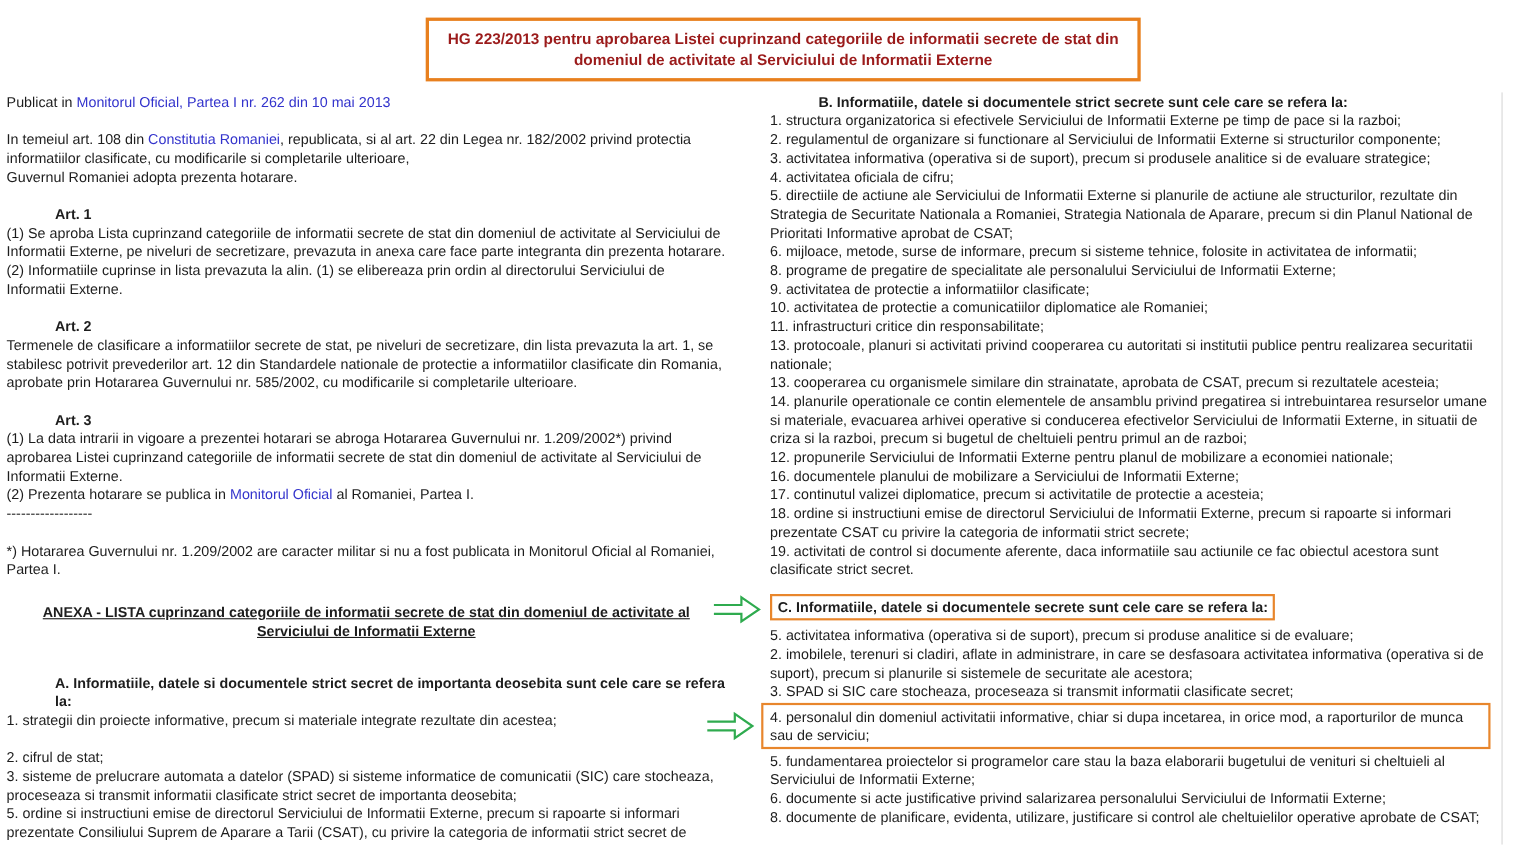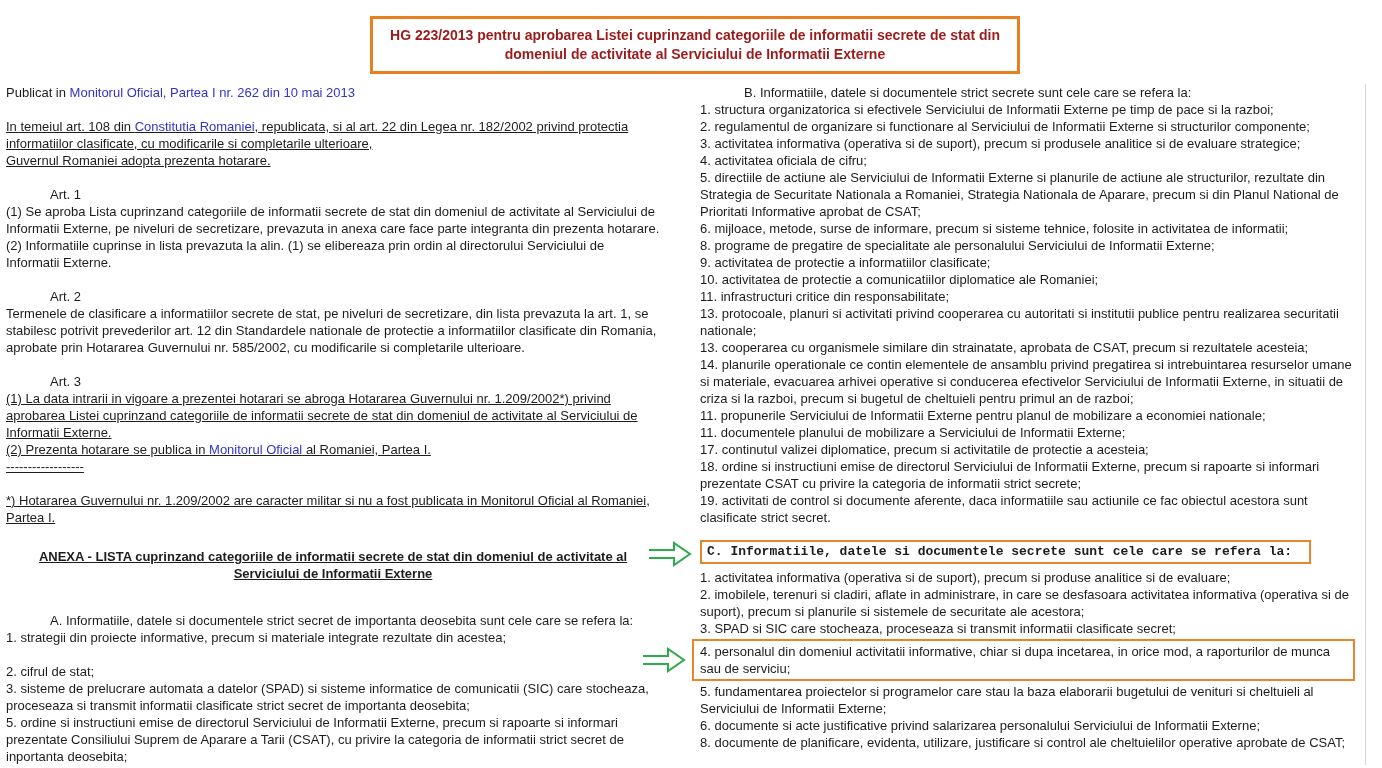--- a/index.html
+++ b/index.html
@@ -1,38 +1,38 @@
 <!DOCTYPE html>
 <html style="--title-text: #9b1b1b; --title-border: #e8801e; --highlight-border: #e8862c; --arrow-green: #2fab4f; --link-blue: #3333cc;"><head>
 <meta charset="utf-8">
 <style>
   html,body{margin:0;padding:0;background:#ffffff;}
   body{font-family:"Liberation Sans", sans-serif;font-size:13px;line-height:17px;color:#1d1d1d;}
   .page{position:relative;width:1382px;height:768px;background:#fff;overflow:hidden;}
 
-  .title-box{position:absolute;left:370px;top:16px;width:620px;
+  .title-box{position:absolute;left:387px;top:16px;width:620px;
     border:3px solid var(--title-border);padding:7px 12px;text-align:center;
     font-weight:bold;font-size:14px;line-height:19px;color:var(--title-text);}
 
   .columns{position:absolute;top:84px;left:6px;display:flex;}
   .col-left{width:654px;}
   .gutter{width:40px;flex:none;}
   .col-right{width:666px;box-sizing:border-box;padding-right:10px;
     border-right:1px solid #d8d8d8;min-height:676px;}
 
   .para{margin:0 0 17px 0;}
-  .tight{margin:0;text-decoration:underline;}
-  .bold{font-weight:normal;padding-left:44px;}
+  .tight{margin:0;}
+  .bold{font-weight:bold;padding-left:44px;}
   .lnk{color:var(--link-blue);text-decoration:none;cursor:pointer;}
   .anexa-heading{text-align:center;font-weight:bold;margin:22px 20px 30px 20px;text-decoration:underline;}
   .gap-top{margin-top:17px;}
 
   .c-row{position:relative;margin:14px 0 5px 0;}
   .c-box{display:inline-block;border:2px solid var(--highlight-border);
-    padding:1px 17px 2px 5px;font-weight:bold;font-family:Liberation Mono, monospace;}
+    padding:1px 4px 2px 5px;font-weight:bold;}
   .c-item{margin:0;}
   .boxed-item{position:relative;border:2px solid var(--highlight-border);
     padding:2px 6px;margin:2px 0 2px -8px;}
   .arrow-abs{position:absolute;left:-52px;top:1px;width:44px;height:26px;}
   .boxed-item .arrow-abs{left:-52px;top:6px;}
 </style>
 </head>
 <body>
 
 <div class="page">
@@ -108,39 +108,39 @@
             <div>4. activitatea oficiala de cifru;</div>
             <div>5. directiile de actiune ale Serviciului de Informatii Externe si planurile de actiune ale structurilor, rezultate din Strategia de Securitate Nationala a Romaniei, Strategia Nationala de Aparare, precum si din Planul National de Prioritati Informative aprobat de CSAT;</div>
             <div>6. mijloace, metode, surse de informare, precum si sisteme tehnice, folosite in activitatea de informatii;</div>
             <div>8. programe de pregatire de specialitate ale personalului Serviciului de Informatii Externe;</div>
             <div>9. activitatea de protectie a informatiilor clasificate;</div>
             <div>10. activitatea de protectie a comunicatiilor diplomatice ale Romaniei;</div>
             <div>11. infrastructuri critice din responsabilitate;</div>
             <div>13. protocoale, planuri si activitati privind cooperarea cu autoritati si institutii publice pentru realizarea securitatii nationale;</div>
             <div>13. cooperarea cu organismele similare din strainatate, aprobata de CSAT, precum si rezultatele acesteia;</div>
             <div>14. planurile operationale ce contin elementele de ansamblu privind pregatirea si intrebuintarea resurselor umane si materiale, evacuarea arhivei operative si conducerea efectivelor Serviciului de Informatii Externe, in situatii de criza si la razboi, precum si bugetul de cheltuieli pentru primul an de razboi;</div>
-            <div>11. propunerile Serviciului de Informatii Externe pentru planul de mobilizare a economiei nationale;</div>
-            <div>11. documentele planului de mobilizare a Serviciului de Informatii Externe;</div>
+            <div>12. propunerile Serviciului de Informatii Externe pentru planul de mobilizare a economiei nationale;</div>
+            <div>16. documentele planului de mobilizare a Serviciului de Informatii Externe;</div>
             <div>17. continutul valizei diplomatice, precum si activitatile de protectie a acesteia;</div>
             <div>18. ordine si instructiuni emise de directorul Serviciului de Informatii Externe, precum si rapoarte si informari prezentate CSAT cu privire la categoria de informatii strict secrete;</div>
             <div>19. activitati de control si documente aferente, daca informatiile sau actiunile ce fac obiectul acestora sunt clasificate strict secret.</div>
           </div>
       </div>
 
       <div>
         <div class="c-row">
           <span class="arrow-abs">
             <svg width="44" height="26" viewBox="0 0 44 26">
               <path d="M1 9 H26 V2 L42 13 L26 24 V17 H1" fill="none" stroke="var(--arrow-green)" stroke-width="2"></path>
             </svg>
           </span>
           <span class="c-box">C. Informatiile, datele si documentele secrete sunt cele care se refera la:</span>
         </div>
 
-        <div class="c-item">1. activitatea informativa (operativa si de suport), precum si produse analitice si de evaluare;</div>
+        <div class="c-item">5. activitatea informativa (operativa si de suport), precum si produse analitice si de evaluare;</div>
         <div class="c-item">2. imobilele, terenuri si cladiri, aflate in administrare, in care se desfasoara activitatea informativa (operativa si de suport), precum si planurile si sistemele de securitate ale acestora;</div>
         <div class="c-item">3. SPAD si SIC care stocheaza, proceseaza si transmit informatii clasificate secret;</div>
 
         <div class="boxed-item">
           <span class="arrow-abs">
             <svg width="44" height="26" viewBox="0 0 44 26">
               <path d="M1 9 H26 V2 L42 13 L26 24 V17 H1" fill="none" stroke="var(--arrow-green)" stroke-width="2"></path>
             </svg>
           </span>
           <span>4. personalul din domeniul activitatii informative, chiar si dupa incetarea, in orice mod, a raporturilor de munca sau de serviciu;</span>

